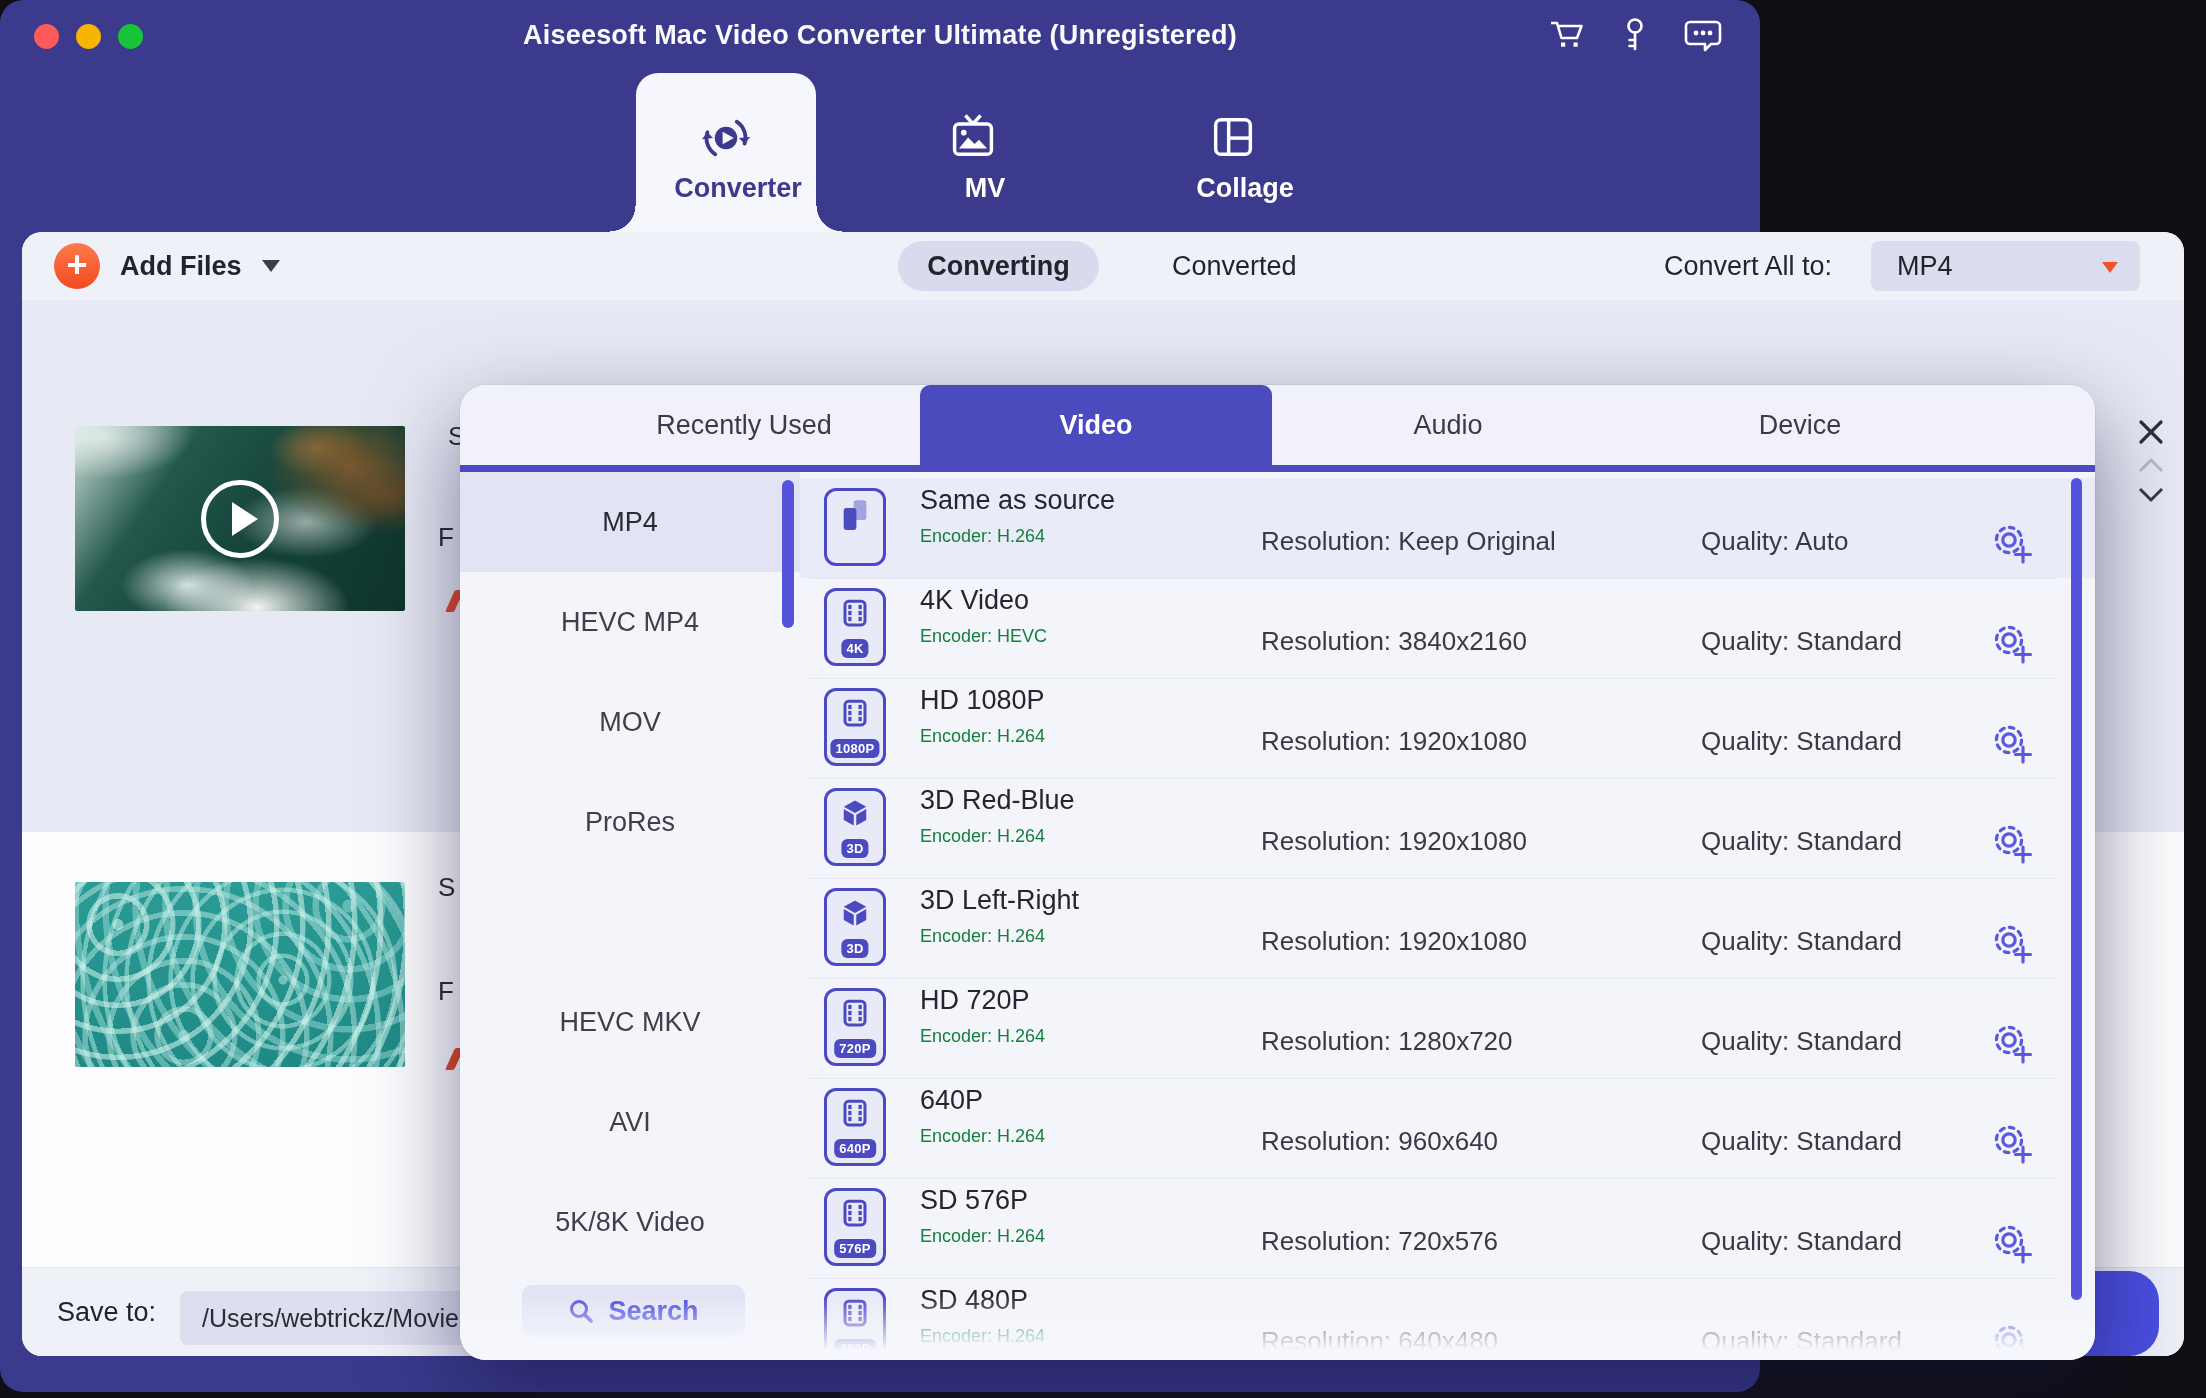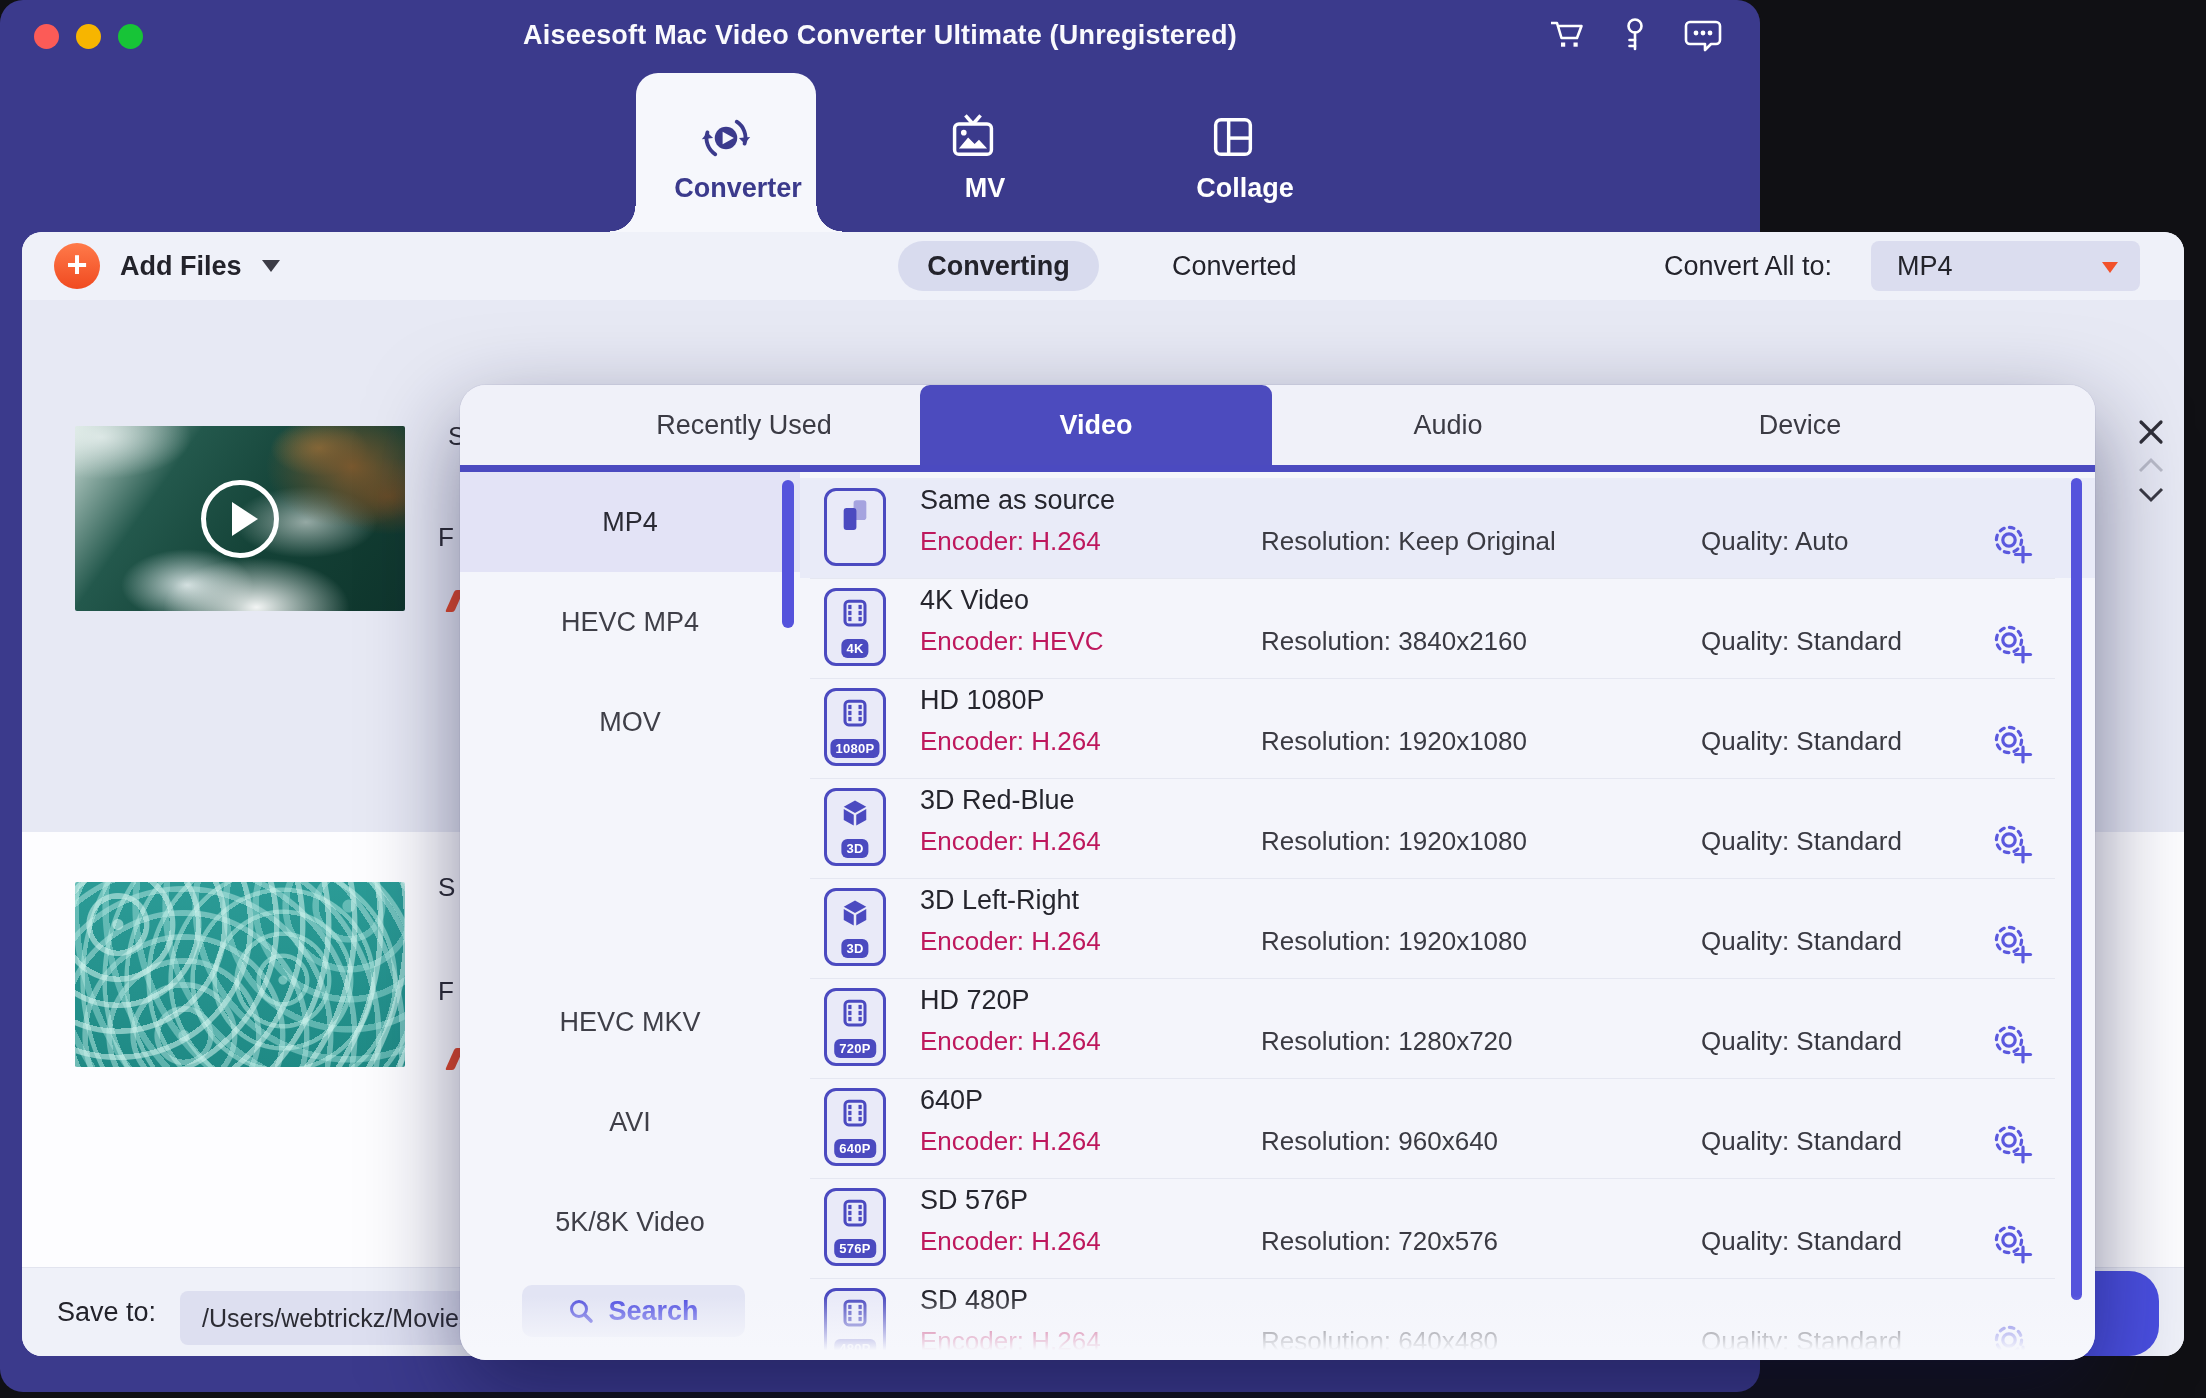--- a/index.html
+++ b/index.html
@@ -107,21 +107,21 @@
   .plist{position:absolute;left:340px;top:87px;right:0;bottom:0;}
   .prow{position:absolute;left:0;width:100%;height:100px;}
   .prow.sel{background:#E9EBF8;}
   .prow .divline{position:absolute;left:10px;right:40px;top:0;height:1px;background:#E5E7F1;}
   .picon{position:absolute;left:24px;top:10px;width:62px;height:78px;border:3px solid #4B4AC0;border-radius:12px;
          background:#E9EAF8;box-sizing:border-box;display:flex;align-items:flex-start;justify-content:center;padding-top:7px;}
   .badge{position:absolute;left:50%;bottom:5px;transform:translateX(-50%);background:#4B4AC0;color:#FFF;
          font-size:13px;font-weight:700;line-height:17px;padding:1px 5px;border-radius:6px;white-space:nowrap;letter-spacing:.3px;}
   .badge:empty{display:none;}
   .ptitle{position:absolute;left:120px;top:7px;font-size:27px;color:#25252D;}
-  .penc{position:absolute;left:120px;top:48px;font-size:26px;color:#be185d;}
+  .penc{position:absolute;left:120px;top:48px;font-size:18px;color:#15803d;}
   .pres{position:absolute;left:461px;top:48px;font-size:26px;color:#3A3A42;}
   .pqual{position:absolute;left:901px;top:48px;font-size:26px;color:#3A3A42;}
   .gear{position:absolute;left:1190px;top:43px;width:44px;height:44px;color:#5B59DE;cursor:pointer;}
   .lscroll{position:absolute;left:1271px;top:6px;width:11px;height:822px;background:#5553DC;border-radius:6px;cursor:pointer;}
   .pfade{position:absolute;left:0;bottom:0;width:100%;height:64px;
          background:linear-gradient(rgba(246,247,252,0), #F6F7FC 85%);pointer-events:none;}
 </style>
 </head>
 <body>
 
@@ -335,20 +335,21 @@
         <div class="ptab active" style="left:460px">Video</div>
         <div class="ptab" style="left:812px">Audio</div>
         <div class="ptab" style="left:1164px">Device</div>
       </div>
       <div class="punderline"></div>
 
       <div class="psidebar">
         <div class="sitem sel" style="top:0px">MP4</div>
         <div class="sitem" style="top:100px">HEVC MP4</div>
         <div class="sitem" style="top:200px">MOV</div>
+        <div class="sitem" style="top:300px">ProRes</div>
         <div class="sitem" style="top:500px">HEVC MKV</div>
         <div class="sitem" style="top:600px">AVI</div>
         <div class="sitem" style="top:700px">5K/8K Video</div>
         <div class="sscroll"></div>
         <div class="searchbtn">
           <svg width="26" height="26" viewBox="0 0 26 26">
             <circle cx="11" cy="11" r="7.5" fill="none" stroke="#5250DC" stroke-width="3"></circle>
             <line x1="16.5" y1="16.5" x2="23" y2="23" stroke="#5250DC" stroke-width="3.6" stroke-linecap="round"></line>
           </svg>
           <span class="slabel">Search</span>

